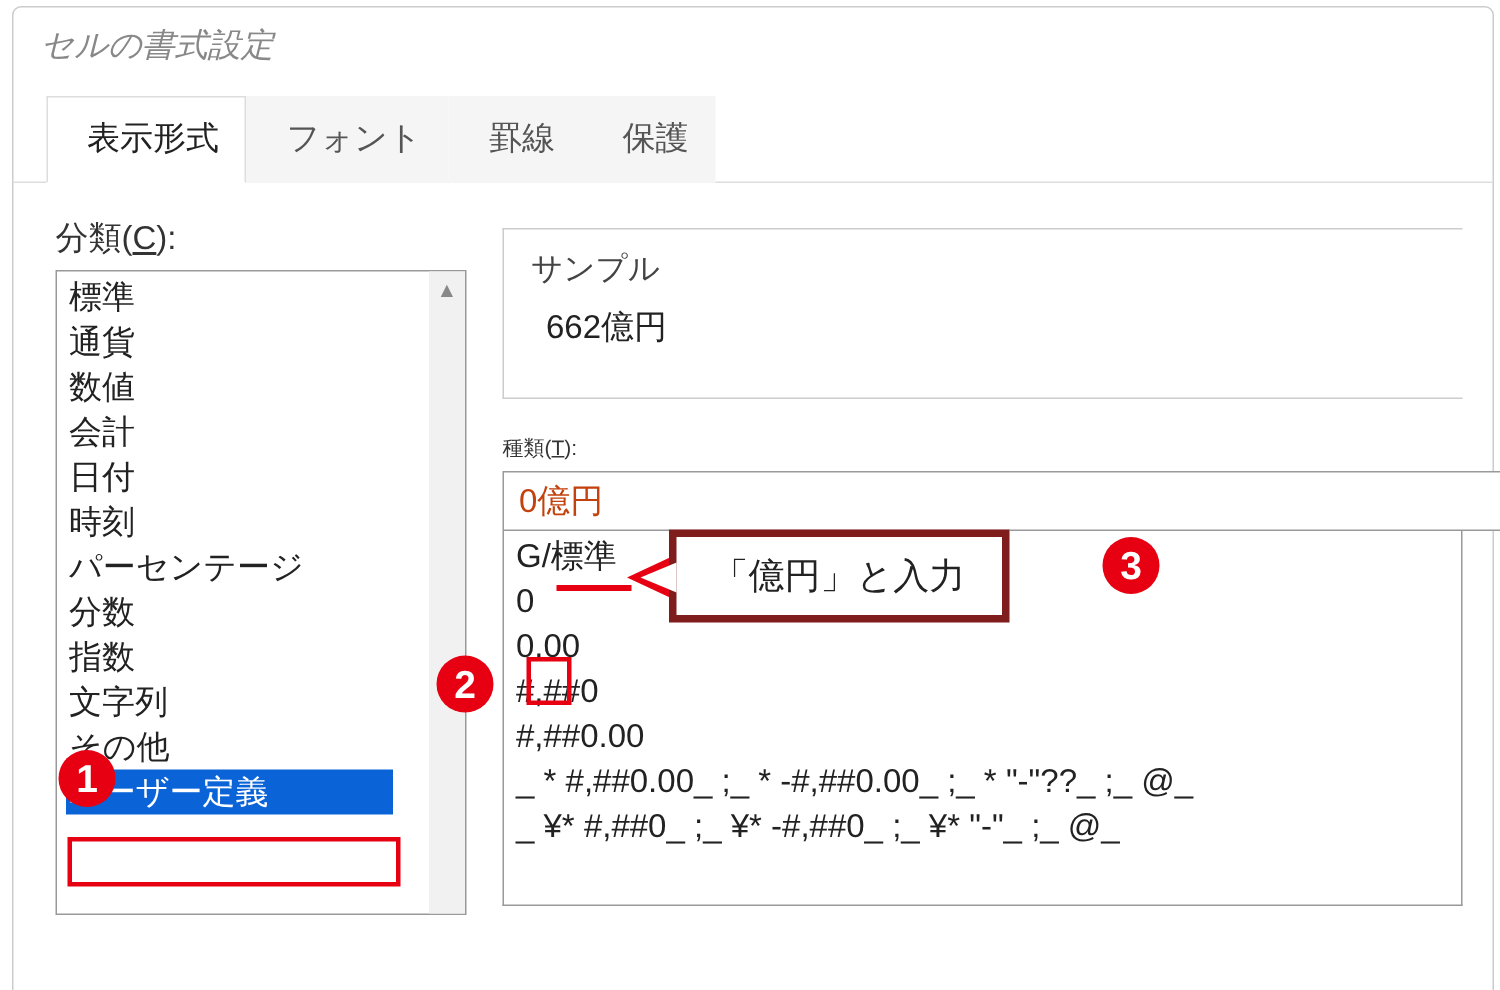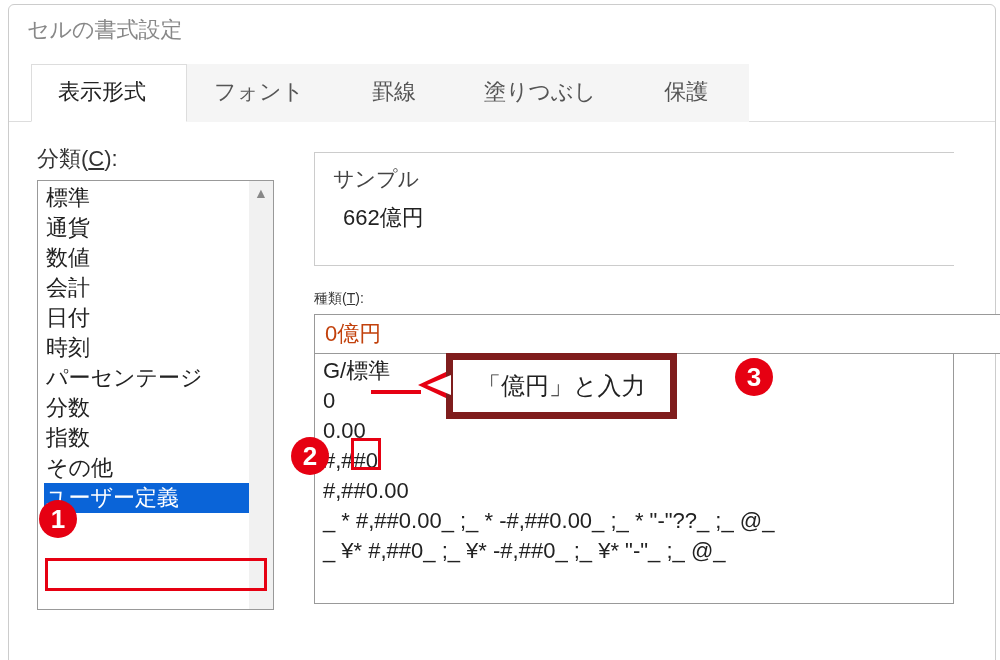--- a/index.html
+++ b/index.html
@@ -19,57 +19,58 @@
     margin: 4px 0 0 8px;
     width: 988px;
     height: 700px;
     background: #fff;
     position: relative;
   }
   .title {
     padding: 10px 18px 18px 18px;
     color: #888;
     font-size: 22px;
+    font-style: italic;
   }
   .tabs {
     display: flex;
     border-bottom: 1px solid #ddd;
     padding-left: 22px;
     gap: 0;
   }
   .tab {
-    padding: 12px 40px 14px 26px;
+    padding: 12px 17px 14px 26px;
     font-size: 22px;
     color: #555;
     background: #f5f5f5;
     border: 1px solid transparent;
     border-bottom: none;
     cursor: pointer;
     position: relative;
     top: 1px;
   }
   .tab.active {
     background: #fff;
     border: 1px solid #ddd;
     border-bottom: 1px solid #fff;
     color: #222;
   }
   .content {
     display: flex;
     padding: 22px 10px 0 28px;
-    gap: 40px;
+    gap: 24px;
   }
   .left { width: 290px; }
   .label { font-size: 22px; color: #333; margin-bottom: 6px; }
   .underline { text-decoration: underline; }
   .listbox {
     border: 1px solid #999;
     height: 430px;
     position: relative;
-    width: 237px;
+    width: 274px;
     padding: 2px 0 0 6px;
     font-size: 22px;
     line-height: 30px;
     color: #222;
   }
   .listbox .item { padding: 0 2px; cursor: pointer; white-space: nowrap; }
   .listbox .item.selected {
     background: #0a64d8;
     color: #fff;
     width: 218px;
@@ -141,21 +142,21 @@
   }
   .anno-box-zero {
     position: absolute;
     border: 3px solid #e60012;
     pointer-events: none;
     z-index: 15;
   }
   .callout {
     position: absolute;
     background: #fff;
-    border: 7px solid #7f1d1d;
+    border: 5px solid #7f1d1d;
     padding: 10px 24px;
     font-size: 24px;
     color: #222;
     z-index: 18;
     white-space: nowrap;
   }
   .callout-tail {
     position: absolute;
     width: 0; height: 0;
     border-top: 14px solid transparent;
@@ -181,39 +182,39 @@
 </head>
 <body>
 
 <div class="dialog">
   <div class="title">セルの書式設定</div>
 
   <div class="tabs">
     <div class="tab active">表示形式</div>
     <div class="tab">フォント</div>
     <div class="tab">罫線</div>
-    <div class="tab">塗りつぶし</div>
     <div class="tab">保護</div>
   </div>
 
   <div class="content">
     <div class="left">
       <div class="label">
         <span>分類(</span><span class="underline">C</span><span>):</span>
       </div>
       <div class="listbox">
         <div class="item">標準</div>
         <div class="item">通貨</div>
         <div class="item">数値</div>
         <div class="item">会計</div>
         <div class="item">日付</div>
         <div class="item">時刻</div>
         <div class="item">パーセンテージ</div>
         <div class="item">分数</div>
         <div class="item">指数</div>
+        <div class="item">文字列</div>
         <div class="item">その他</div>
         <div class="item selected">ユーザー定義</div>
         <div class="scrollbar">
           <div class="scroll-up">▲</div>
         </div>
       </div>
     </div>
 
     <div class="right">
       <div class="sample-box">

